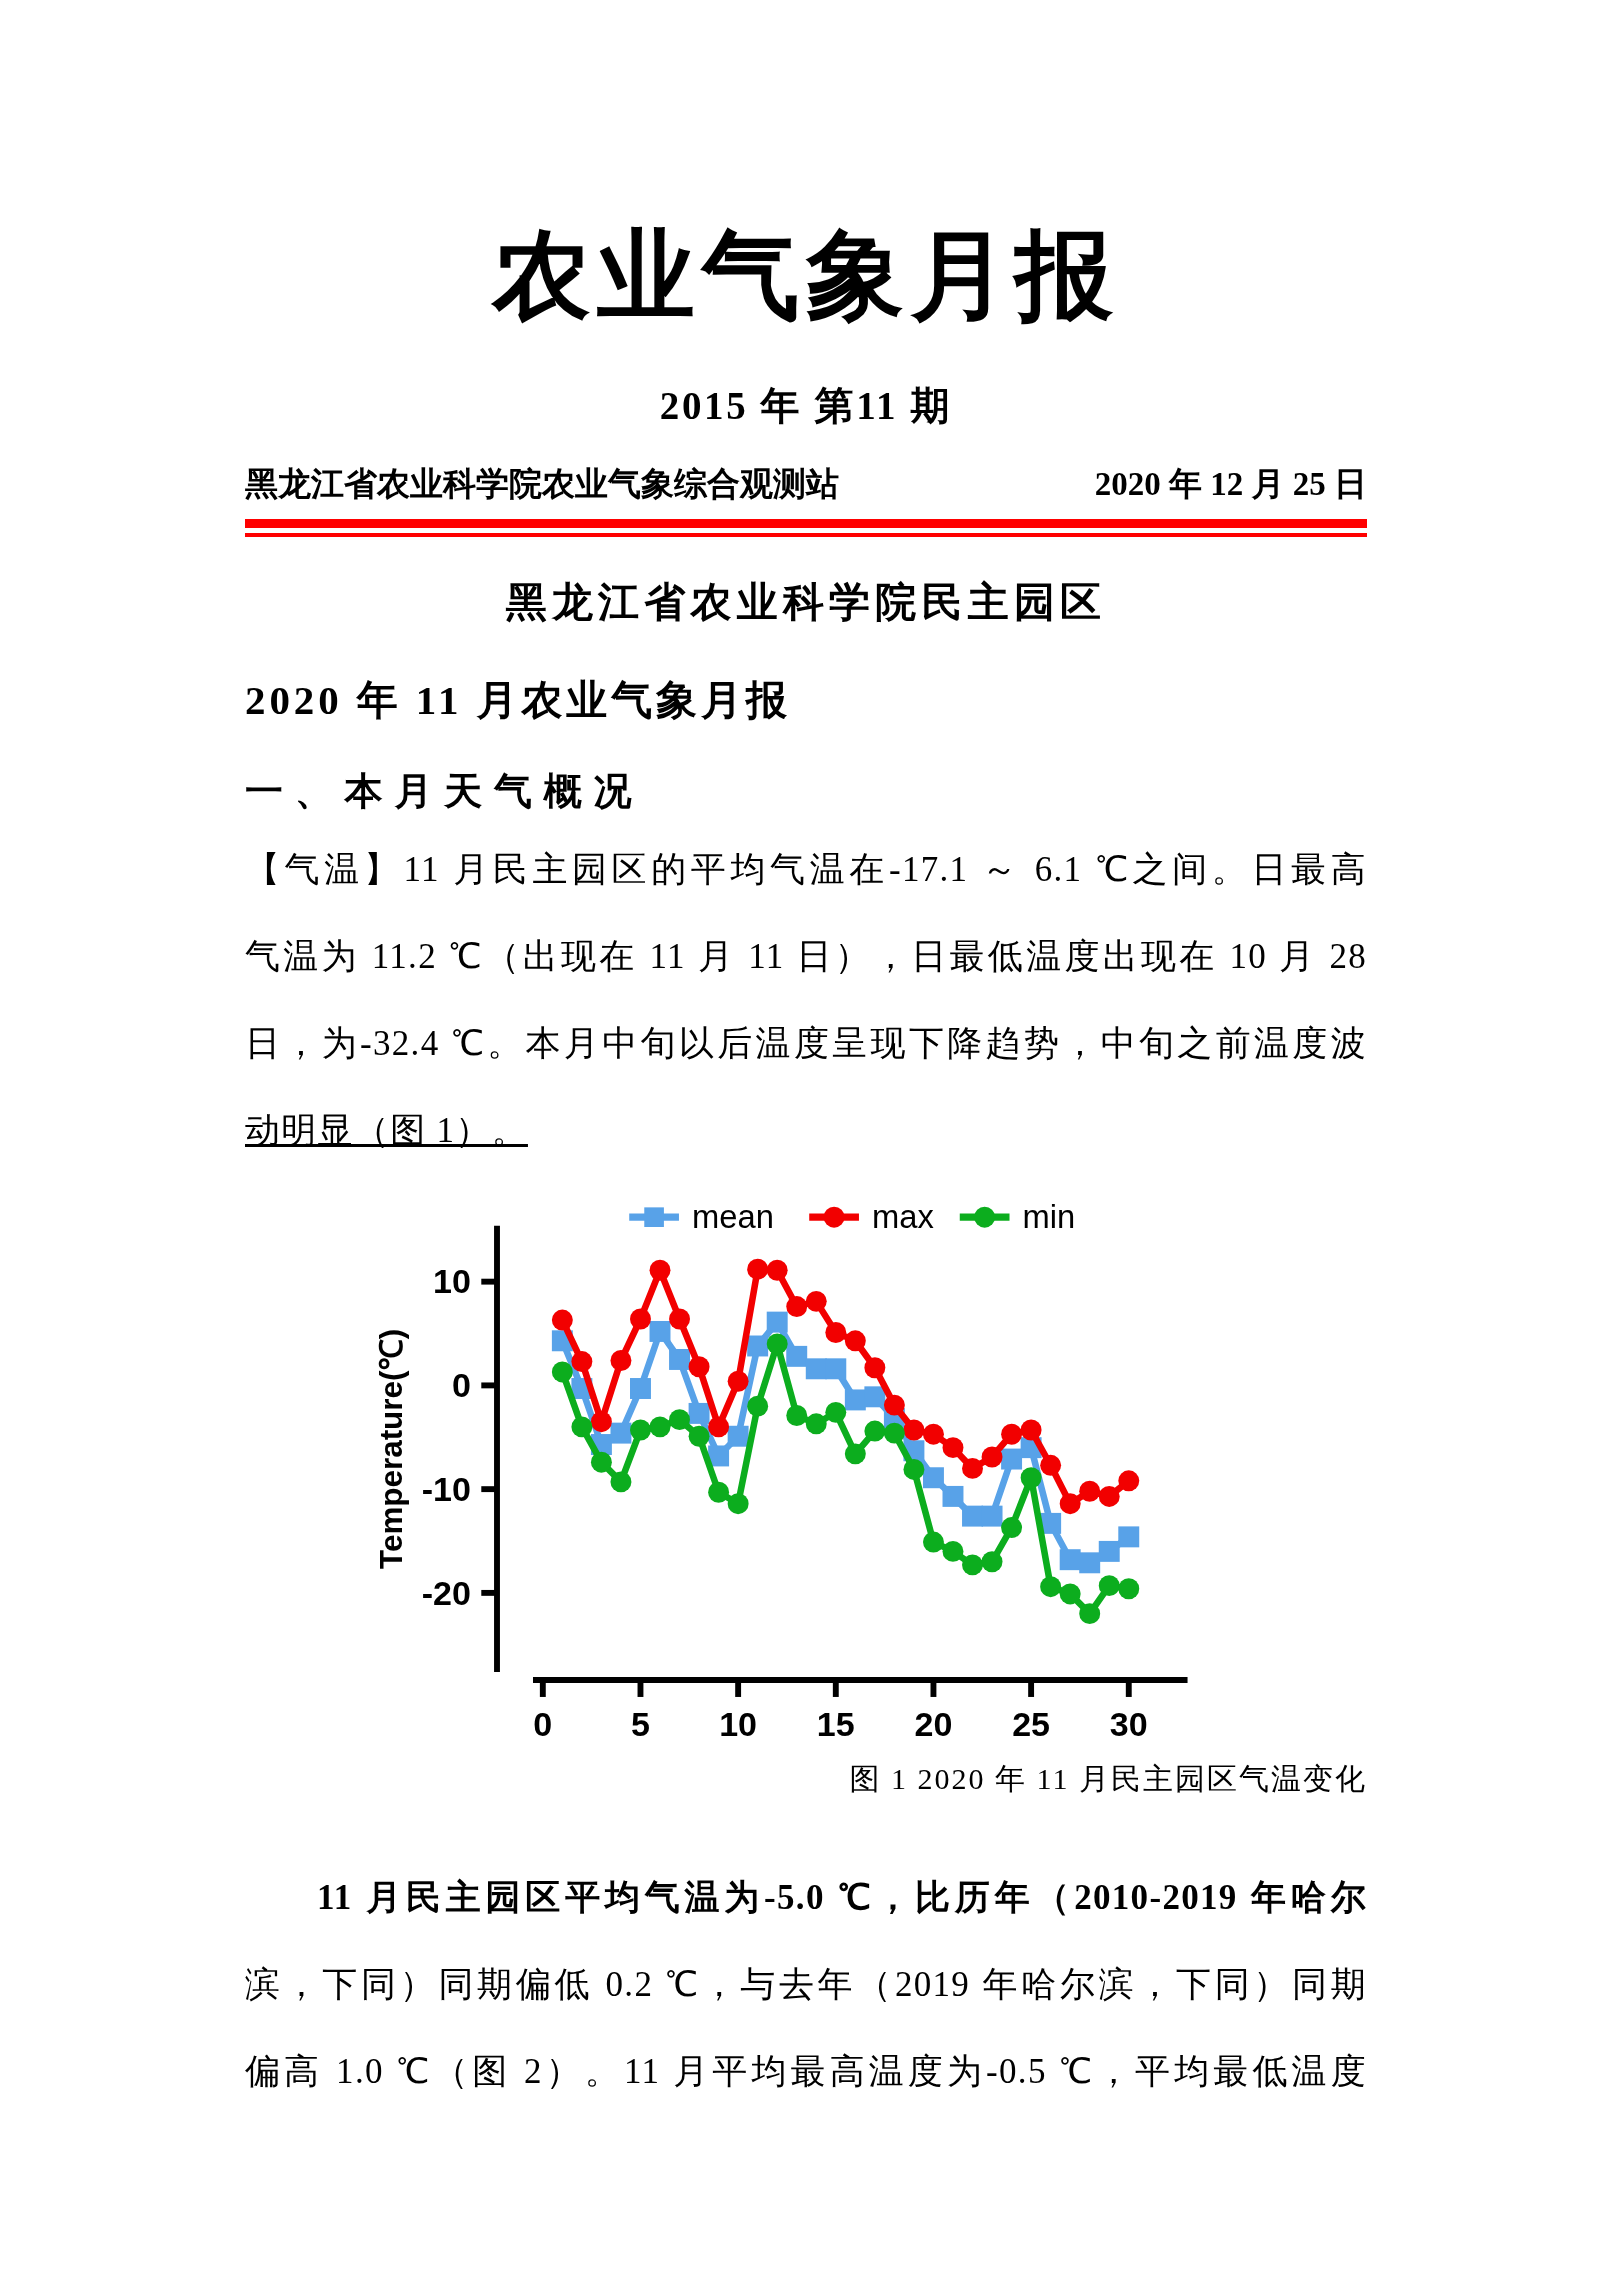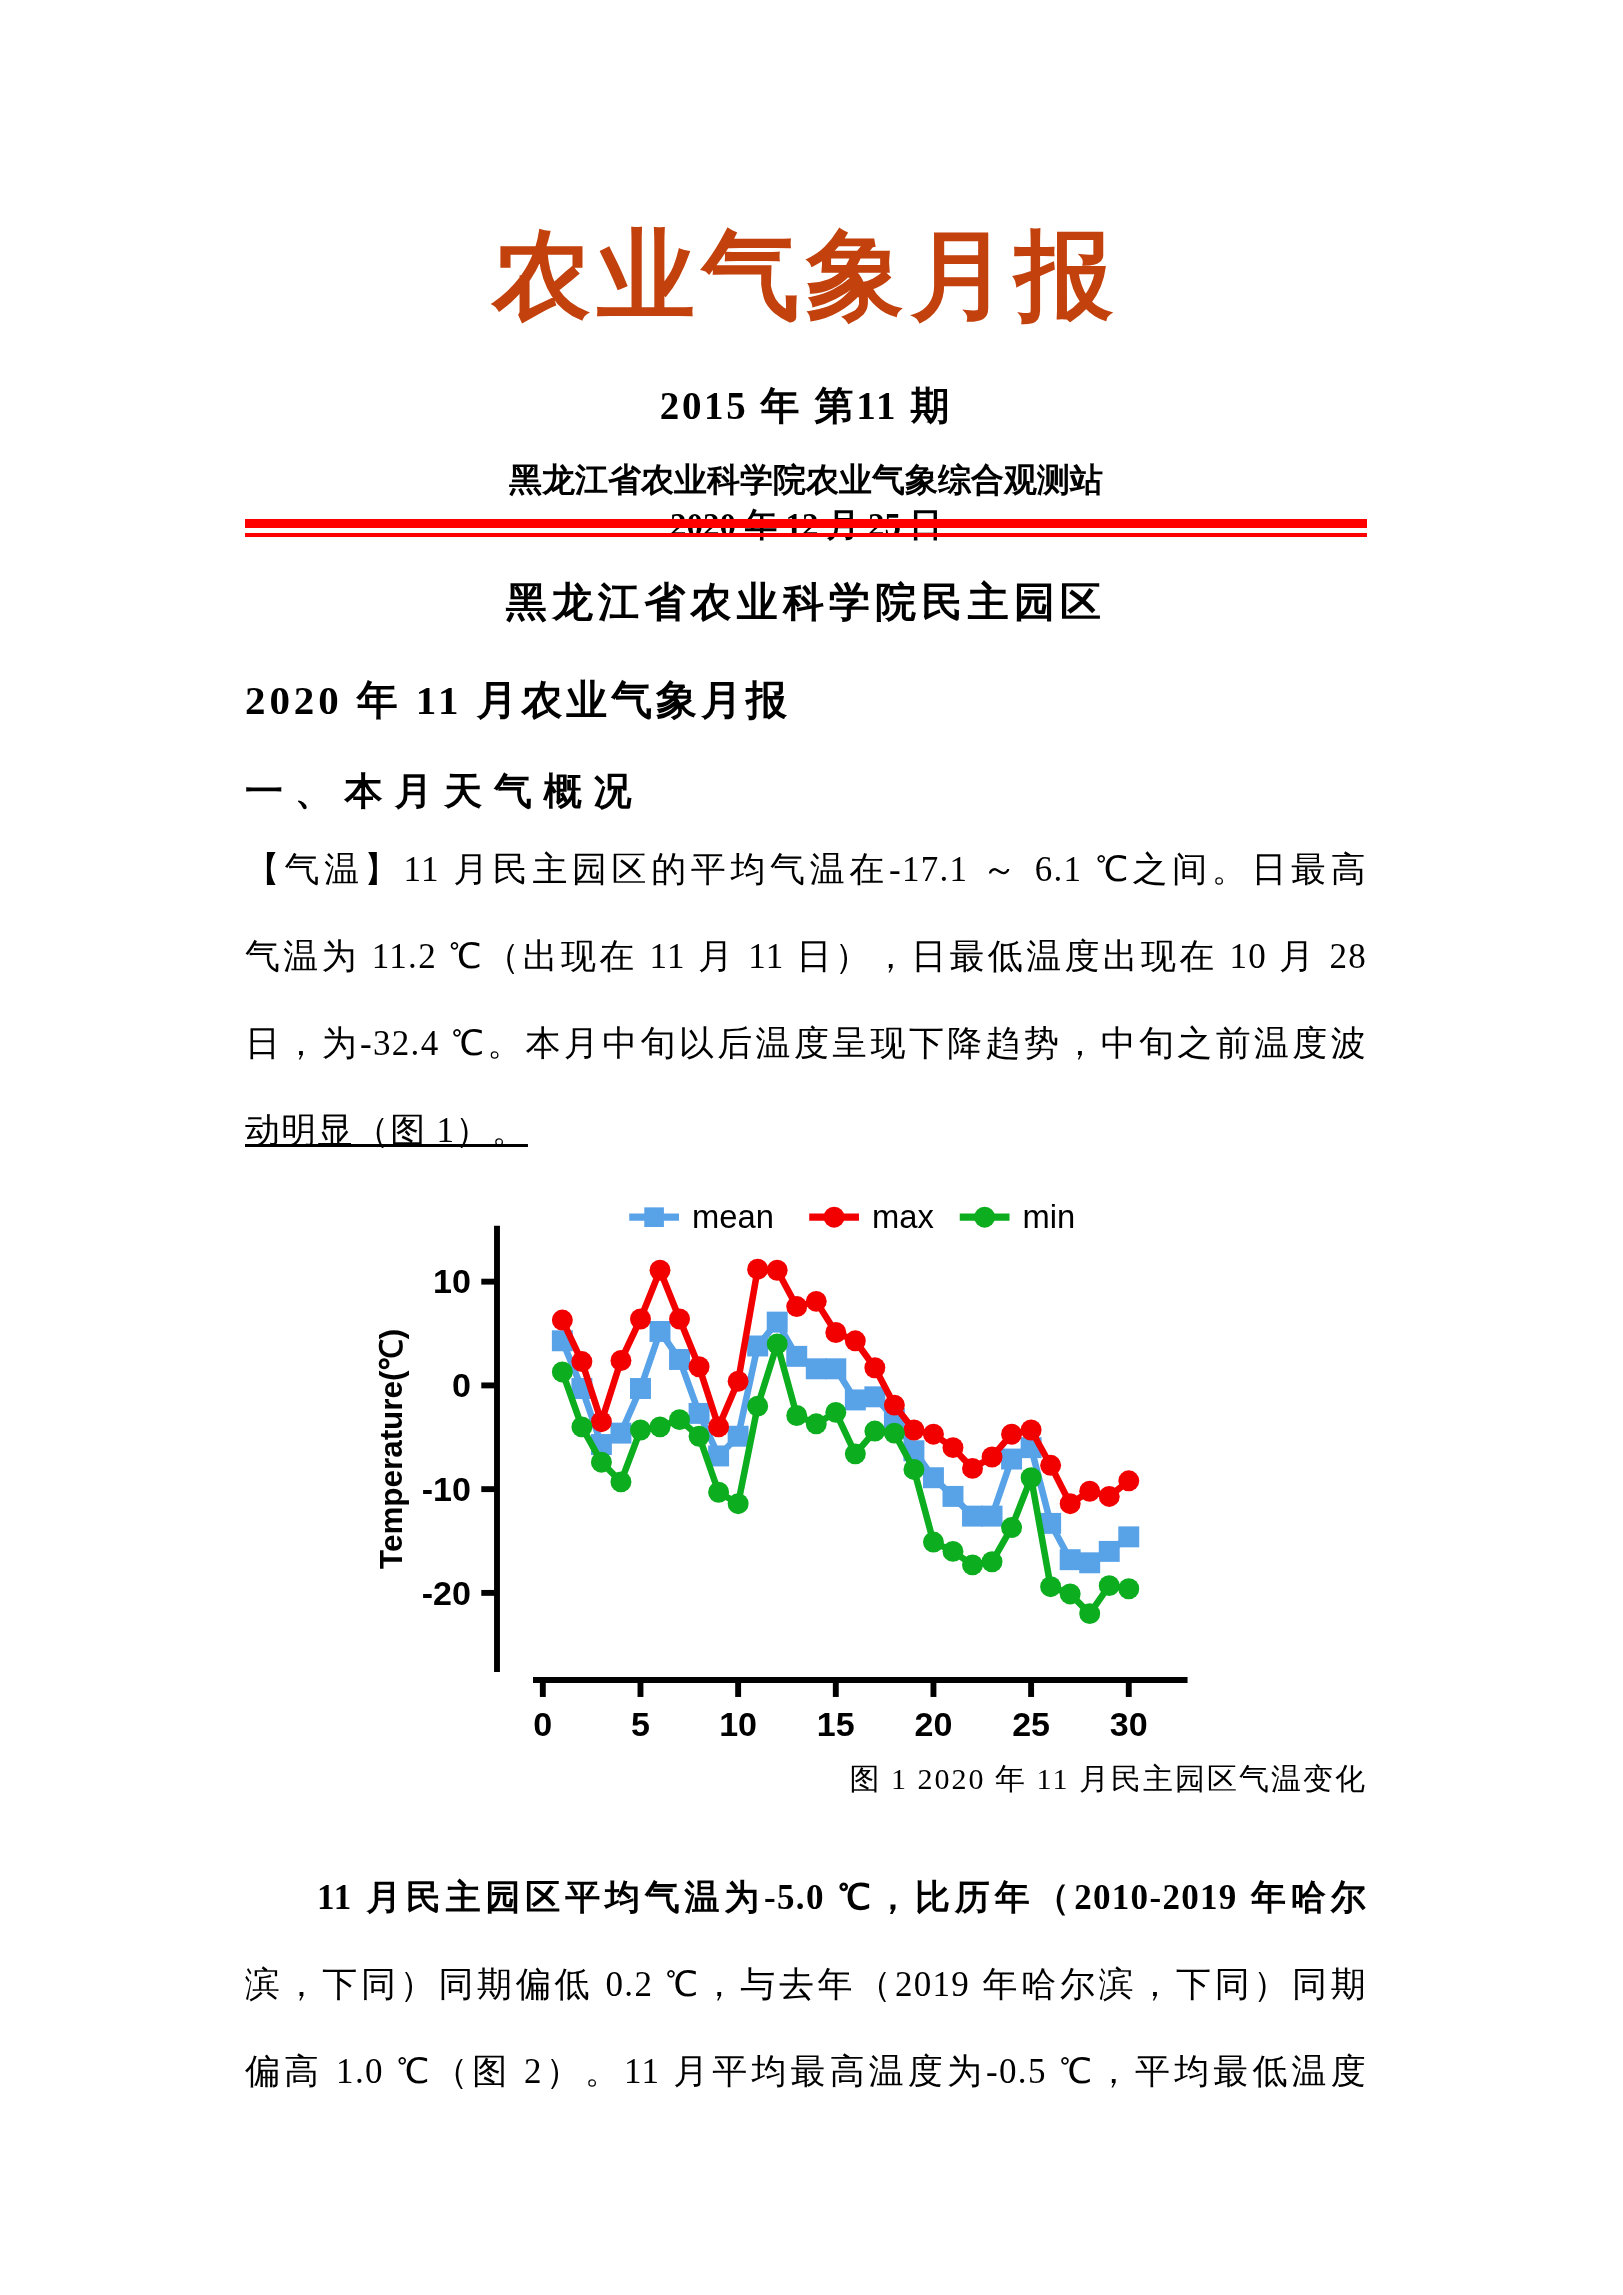--- a/index.html
+++ b/index.html
@@ -3,31 +3,31 @@
 <meta charset="utf-8">
 <style>
   html,body { margin:0; padding:0; background:#ffffff; }
   .page {
     position:relative; width:1623px; height:2295px; background:#ffffff;
     font-family:"Liberation Serif", serif; color:#000; overflow:hidden;
   }
   .doc-title {
     position:absolute; top:216px; left:245px; width:1122px; height:121px;
     text-align:center; font-size:98px; line-height:121px; font-weight:bold;
-    color:#c2410c; letter-spacing:6.5px; white-space:nowrap;
+    color:#000000; letter-spacing:6.5px; white-space:nowrap;
   }
   .issue-line {
     position:absolute; top:376px; left:245px; width:1122px; height:59px;
     text-align:center; font-size:39px; line-height:59px; font-weight:bold;
     letter-spacing:2.6px;
   }
   .masthead {
     position:absolute; top:458px; left:245px; width:1122px; height:52px;
     display:flex; justify-content:space-between; align-items:center;
-    font-size:33px; font-weight:bold; white-space:nowrap;flex-direction:column;
+    font-size:33px; font-weight:bold; white-space:nowrap;
   }
   .rule-thick { position:absolute; top:519px; left:245px; width:1122px; height:9.2px; background:#FF0000; }
   .rule-thin  { position:absolute; top:533px; left:245px; width:1122px; height:3.9px;  background:#FF0000; }
   .h-campus {
     position:absolute; top:573px; left:245px; width:1122px; height:59px;
     text-align:center; font-size:41px; line-height:59px; font-weight:bold; letter-spacing:5.2px;
   }
   .h-report {
     position:absolute; top:671px; left:245px; width:1122px; height:59px;
     text-align:left; font-size:41px; line-height:59px; font-weight:bold; letter-spacing:3.9px;

